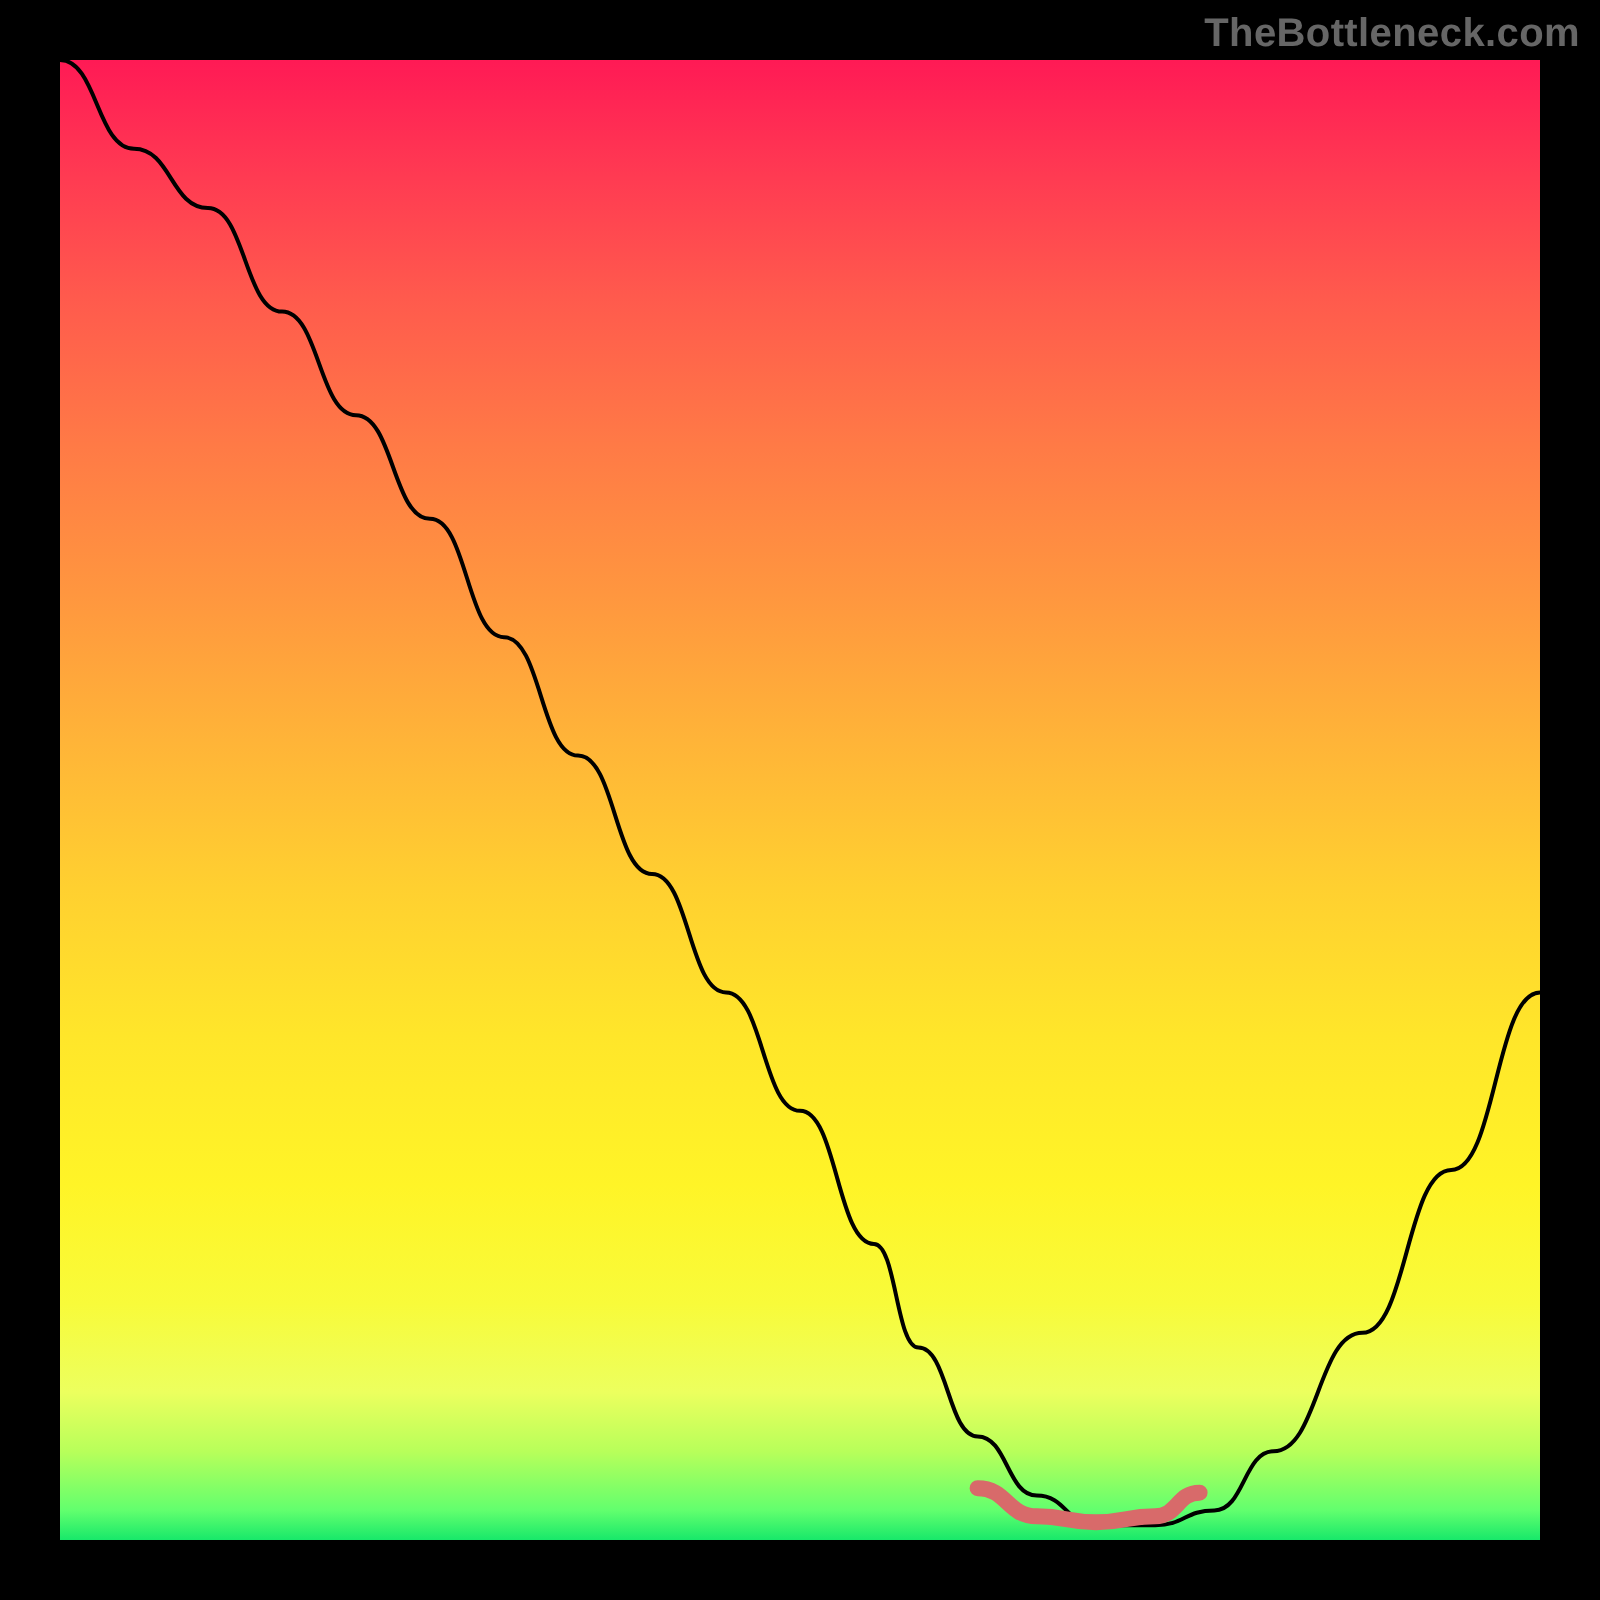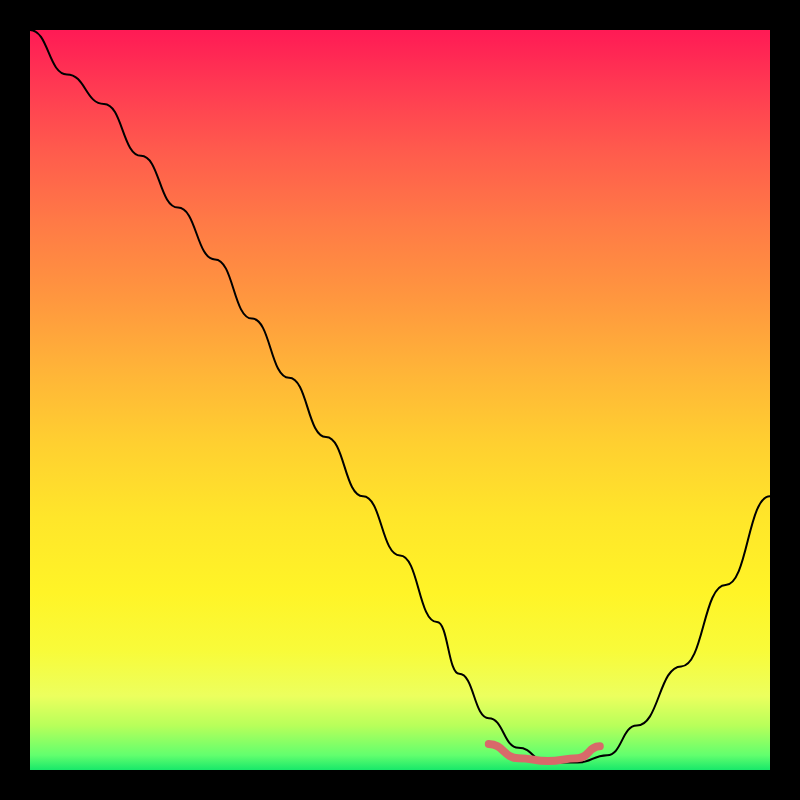--- a/index.html
+++ b/index.html
@@ -70,20 +70,21 @@
     fill: none;
     stroke: #d86a6a;
     stroke-width: 8;
     stroke-linecap: round;
   }
 </style>
 </head>
 <body>
 
 <div class="container">
+  <div class="watermark">TheBottleneck.com</div>
 
   <div class="plot-area">
     <div class="gradient"></div>
 
     <svg class="curve" viewBox="0 0 740 740" preserveAspectRatio="none">
       <path id="main-curve" class="curve-main" d="M 0 0 C 18.5 0 18.5 44.40000000000009 37 44.40000000000009 C 55.5 44.40000000000009 55.5 74 74 74 C 92.5 74 92.5 125.80000000000007 111 125.80000000000007 C 129.5 125.80000000000007 129.5 177.60000000000002 148 177.60000000000002 C 166.5 177.60000000000002 166.5 229.40000000000003 185 229.40000000000003 C 203.5 229.40000000000003 203.5 288.6 222 288.6 C 240.5 288.6 240.5 347.79999999999995 259 347.79999999999995 C 277.5 347.79999999999995 277.5 407 296 407 C 314.5 407 314.5 466.2 333 466.2 C 351.5 466.2 351.5 525.4 370 525.4 C 388.5 525.4 388.5 592 407.00000000000006 592 C 418.1 592 418.1 643.8 429.2 643.8 C 444 643.8 444 688.2 458.8 688.2 C 473.6 688.2 473.6 717.8 488.40000000000003 717.8 C 503.20000000000005 717.8 503.20000000000005 732.6 518 732.6 C 532.8 732.6 532.8 732.6 547.6 732.6 C 562.4000000000001 732.6 562.4000000000001 725.2 577.2 725.2 C 592 725.2 592 695.6 606.8 695.6 C 629 695.6 629 636.4 651.2 636.4 C 673.4 636.4 673.4 555 695.5999999999999 555 C 717.8 555 717.8 466.2 740 466.2"></path>
       <path id="highlight-curve" class="curve-highlight" d="M 458.8 714.1 C 473.6 714.1 473.6 728.16 488.40000000000003 728.16 C 503.20000000000005 728.16 503.20000000000005 731.12 518 731.12 C 532.8 731.12 532.8 728.16 547.6 728.16 C 558.7 728.16 558.7 716.32 569.8000000000001 716.32"></path>
     </svg>
   </div>
 </div>

